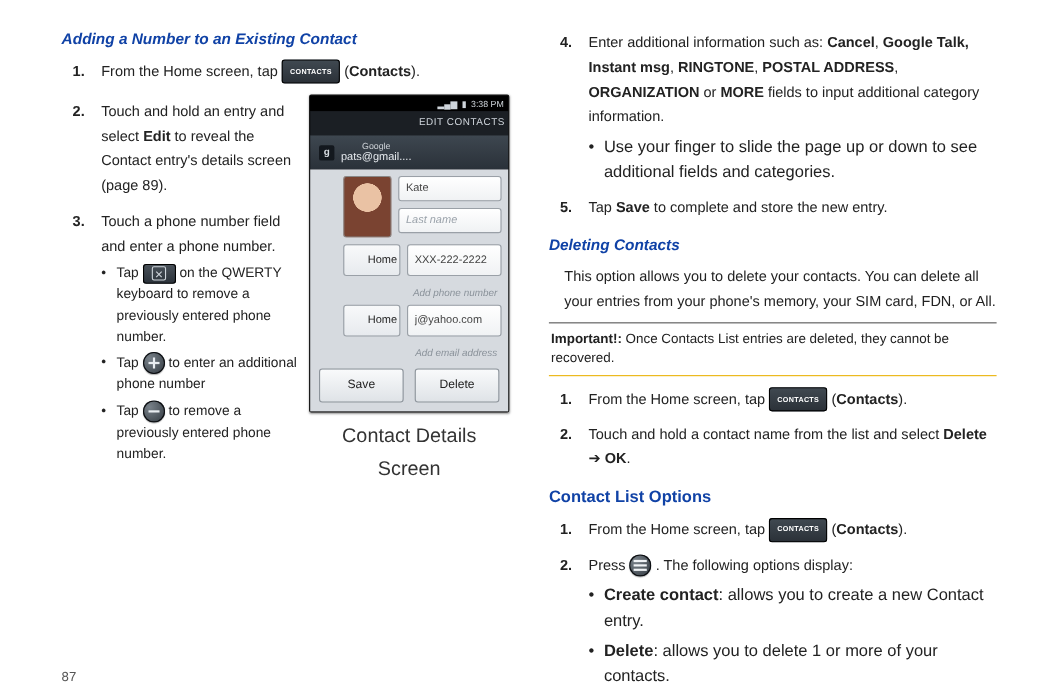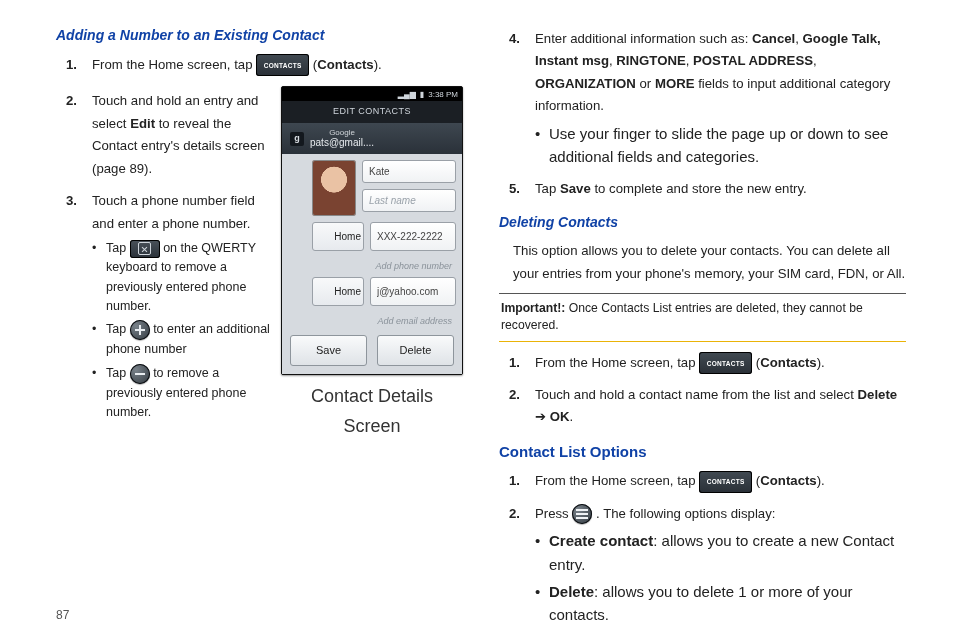--- a/index.html
+++ b/index.html
@@ -99,21 +99,21 @@
   .round-btn.menu-lines .lines { width:12px; display:block; }
   .round-btn.menu-lines .lines span { display:block; height:2px; background:#f0f3f6; margin:2px 0; }
 
   
   .phone {
     width: 180px; border:1px solid #111; background:#000; border-radius:2px;
     box-shadow: 0 1px 2px rgba(0,0,0,.4);
     font-size: 10px;
   }
   .phone .statusbar { display:flex; justify-content:flex-end; align-items:center; gap:4px; color:#cfd5db; padding:1px 4px; height:12px; background:#000; font-size:8px; }
-  .phone .titlebar { background:#1b1f24; color:#cfd5db; font-size:9px; padding:3px 3px; letter-spacing:.5px; }
+  .phone .titlebar { background:#1b1f24; color:#cfd5db; font-size:9px; padding:3px 3px; letter-spacing:.5px;text-align:right; }
   .phone .account { background: linear-gradient(#3e4750,#2a3139); color:#e6eaee; padding:6px 8px; display:flex; align-items:center; gap:6px; }
   .phone .account .g { width:14px; height:14px; background:#13181e; color:#d6dbe0; display:flex; align-items:center; justify-content:center; border-radius:2px; font-weight:bold; font-size:9px; }
   .phone .account .acct-lines { line-height:1.1; }
   .phone .account .small { font-size:8px; opacity:.85; }
   .phone .body { background:#d6dadf; padding:6px; }
   .phone .row { display:flex; gap:6px; margin-bottom:6px;padding-left:24px; }
   .phone .avatar { width:44px; height:56px; border-radius:3px; background:#a06b55; background: radial-gradient(circle at 50% 35%, #eac2a4 0 30%, transparent 31%), linear-gradient(#7a4331,#7a4331); box-shadow: inset 0 0 0 1px #888; }
   .phone .stack { flex:1; display:flex; flex-direction:column; gap:6px; }
   .phone input.field {
     width:100%; box-sizing:border-box; border:1px solid #9aa0a7; border-radius:3px;

